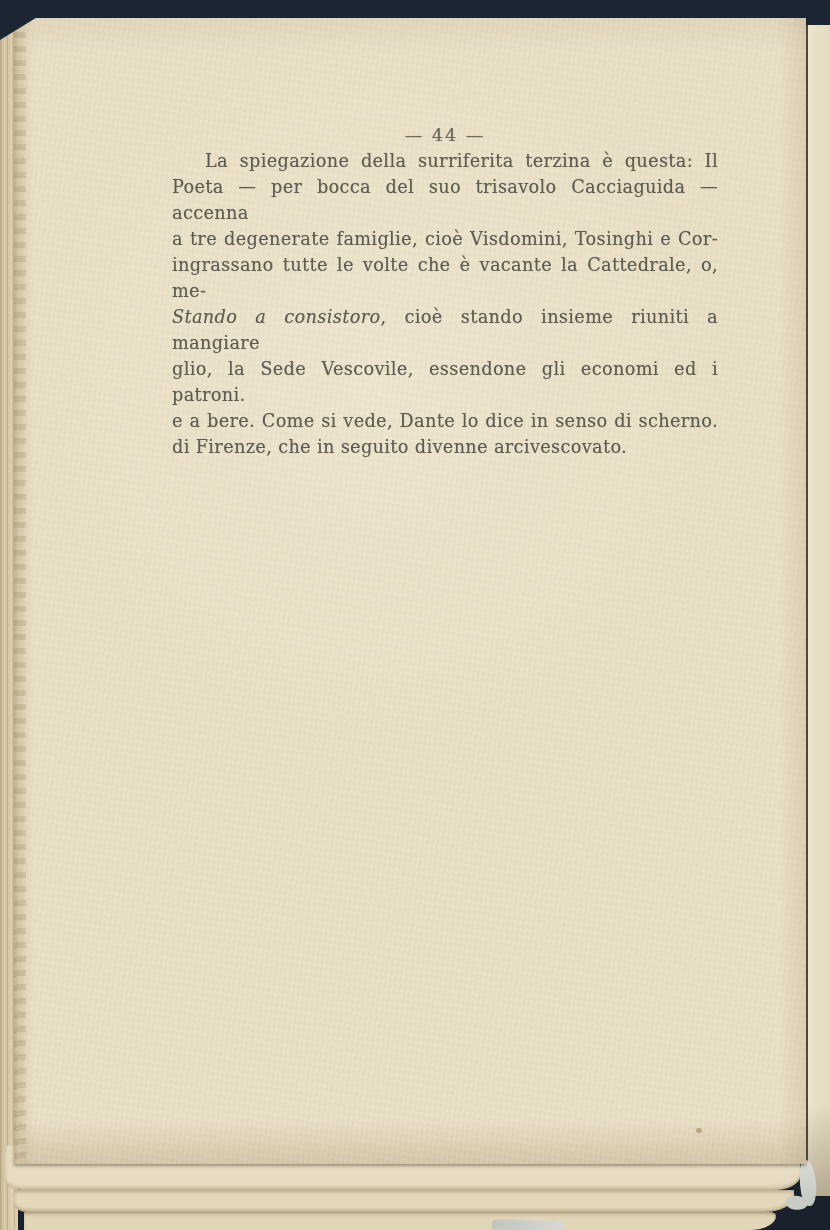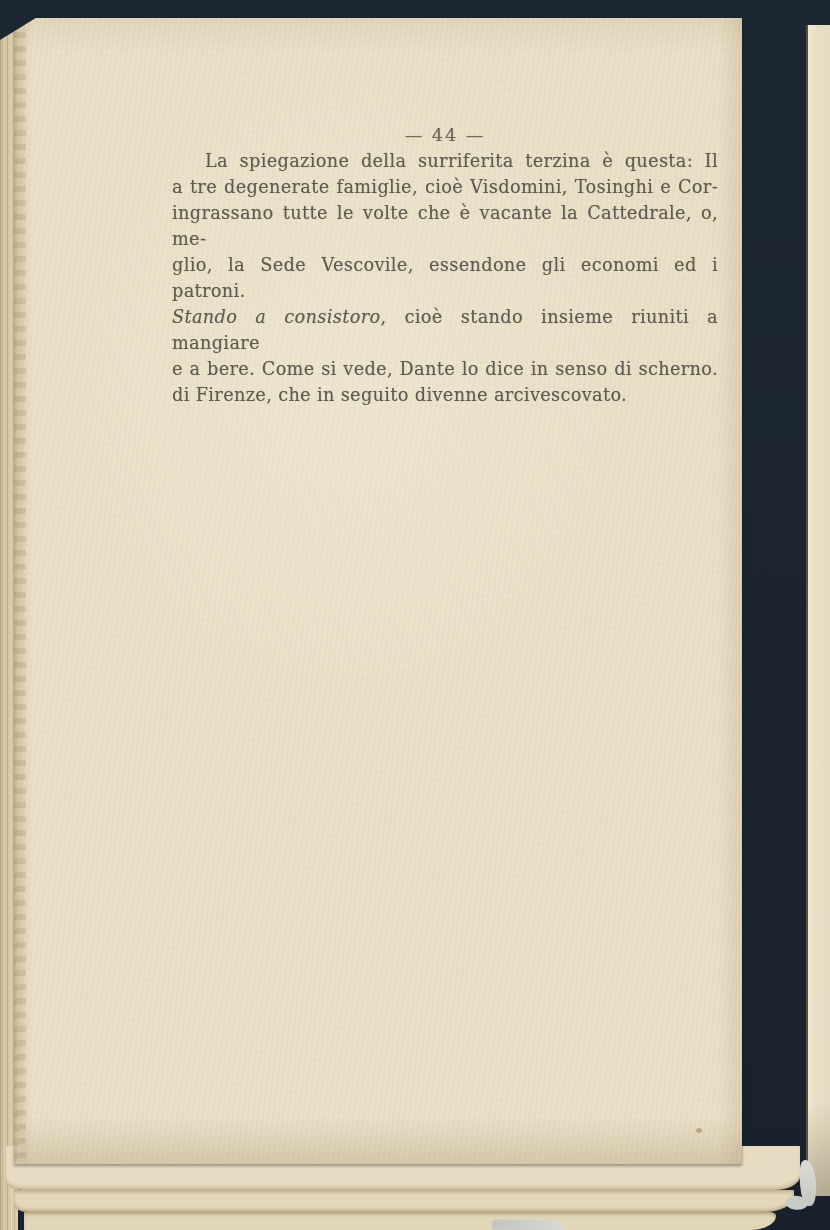--- a/index.html
+++ b/index.html
@@ -69,21 +69,21 @@
     background: linear-gradient(90deg, #c2c5bf, #d7d9d2);
   }
   .sliver-3 {
     left: 786px; top: 1196px; width: 22px; height: 14px;
     transform: rotate(10deg);
     border-radius: 50% 40% 60% 40%;
     background: #c9ccc5;
   }
   
   .page {
-    position: absolute; left: 14px; top: 18px; width: 728px; height: 1146px;
+    position: absolute; left: 14px; top: 18px; width: 792px; height: 1146px;
     background:
       radial-gradient(ellipse 70% 50% at 46% 32%, rgba(255,252,242,0.22), rgba(0,0,0,0) 65%),
       linear-gradient(90deg, rgba(140,118,78,0.20) 0%, rgba(0,0,0,0) 2.5%, rgba(0,0,0,0) 96.5%, rgba(140,118,78,0.16) 100%),
       linear-gradient(180deg, rgba(150,128,85,0.10) 0%, rgba(0,0,0,0) 3%, rgba(0,0,0,0) 96%, rgba(135,112,70,0.22) 100%),
       var(--c-paper, #e9dfc6);
     box-shadow: 0 2px 3px rgba(0,0,0,0.35);
   }
   
   .page-deckle {
     position: absolute; left: 0; top: 0; width: 12px; height: 100%;
@@ -153,24 +153,25 @@
 
   <div class="page">
     <div class="page-deckle"></div>
     <div class="page-texture"></div>
     <div class="speck"></div>
 
     <div class="text-block">
       <div class="page-number">— 44 —</div>
       <div class="paragraph">
           <div class="line first"><span>La spiegazione della surriferita terzina è questa: Il</span></div>
+          <div class="line"><span>Poeta — per bocca del suo trisavolo Cacciaguida — accenna</span></div>
           <div class="line"><span>a tre degenerate famiglie, cioè Visdomini, Tosinghi e Cor-</span></div>
           <div class="line"><span>ingrassano tutte le volte che è vacante la Cattedrale, o, me-</span></div>
+          <div class="line"><span class="it">Stando a consistoro</span><span>, cioè stando insieme riuniti a mangiare</span></div>
           <div class="line"><span>glio, la Sede Vescovile, essendone gli economi ed i patroni.</span></div>
-          <div class="line"><span class="it">Stando a consistoro</span><span>, cioè stando insieme riuniti a mangiare</span></div>
           <div class="line"><span>e a bere. Come si vede, Dante lo dice in senso di scherno.</span></div>
           <div class="line last"><span>di Firenze, che in seguito divenne arcivescovato.</span></div>
         </div>
     </div>
   </div>
 
   <div class="corner-wedge"></div>
 
 </div>
 

